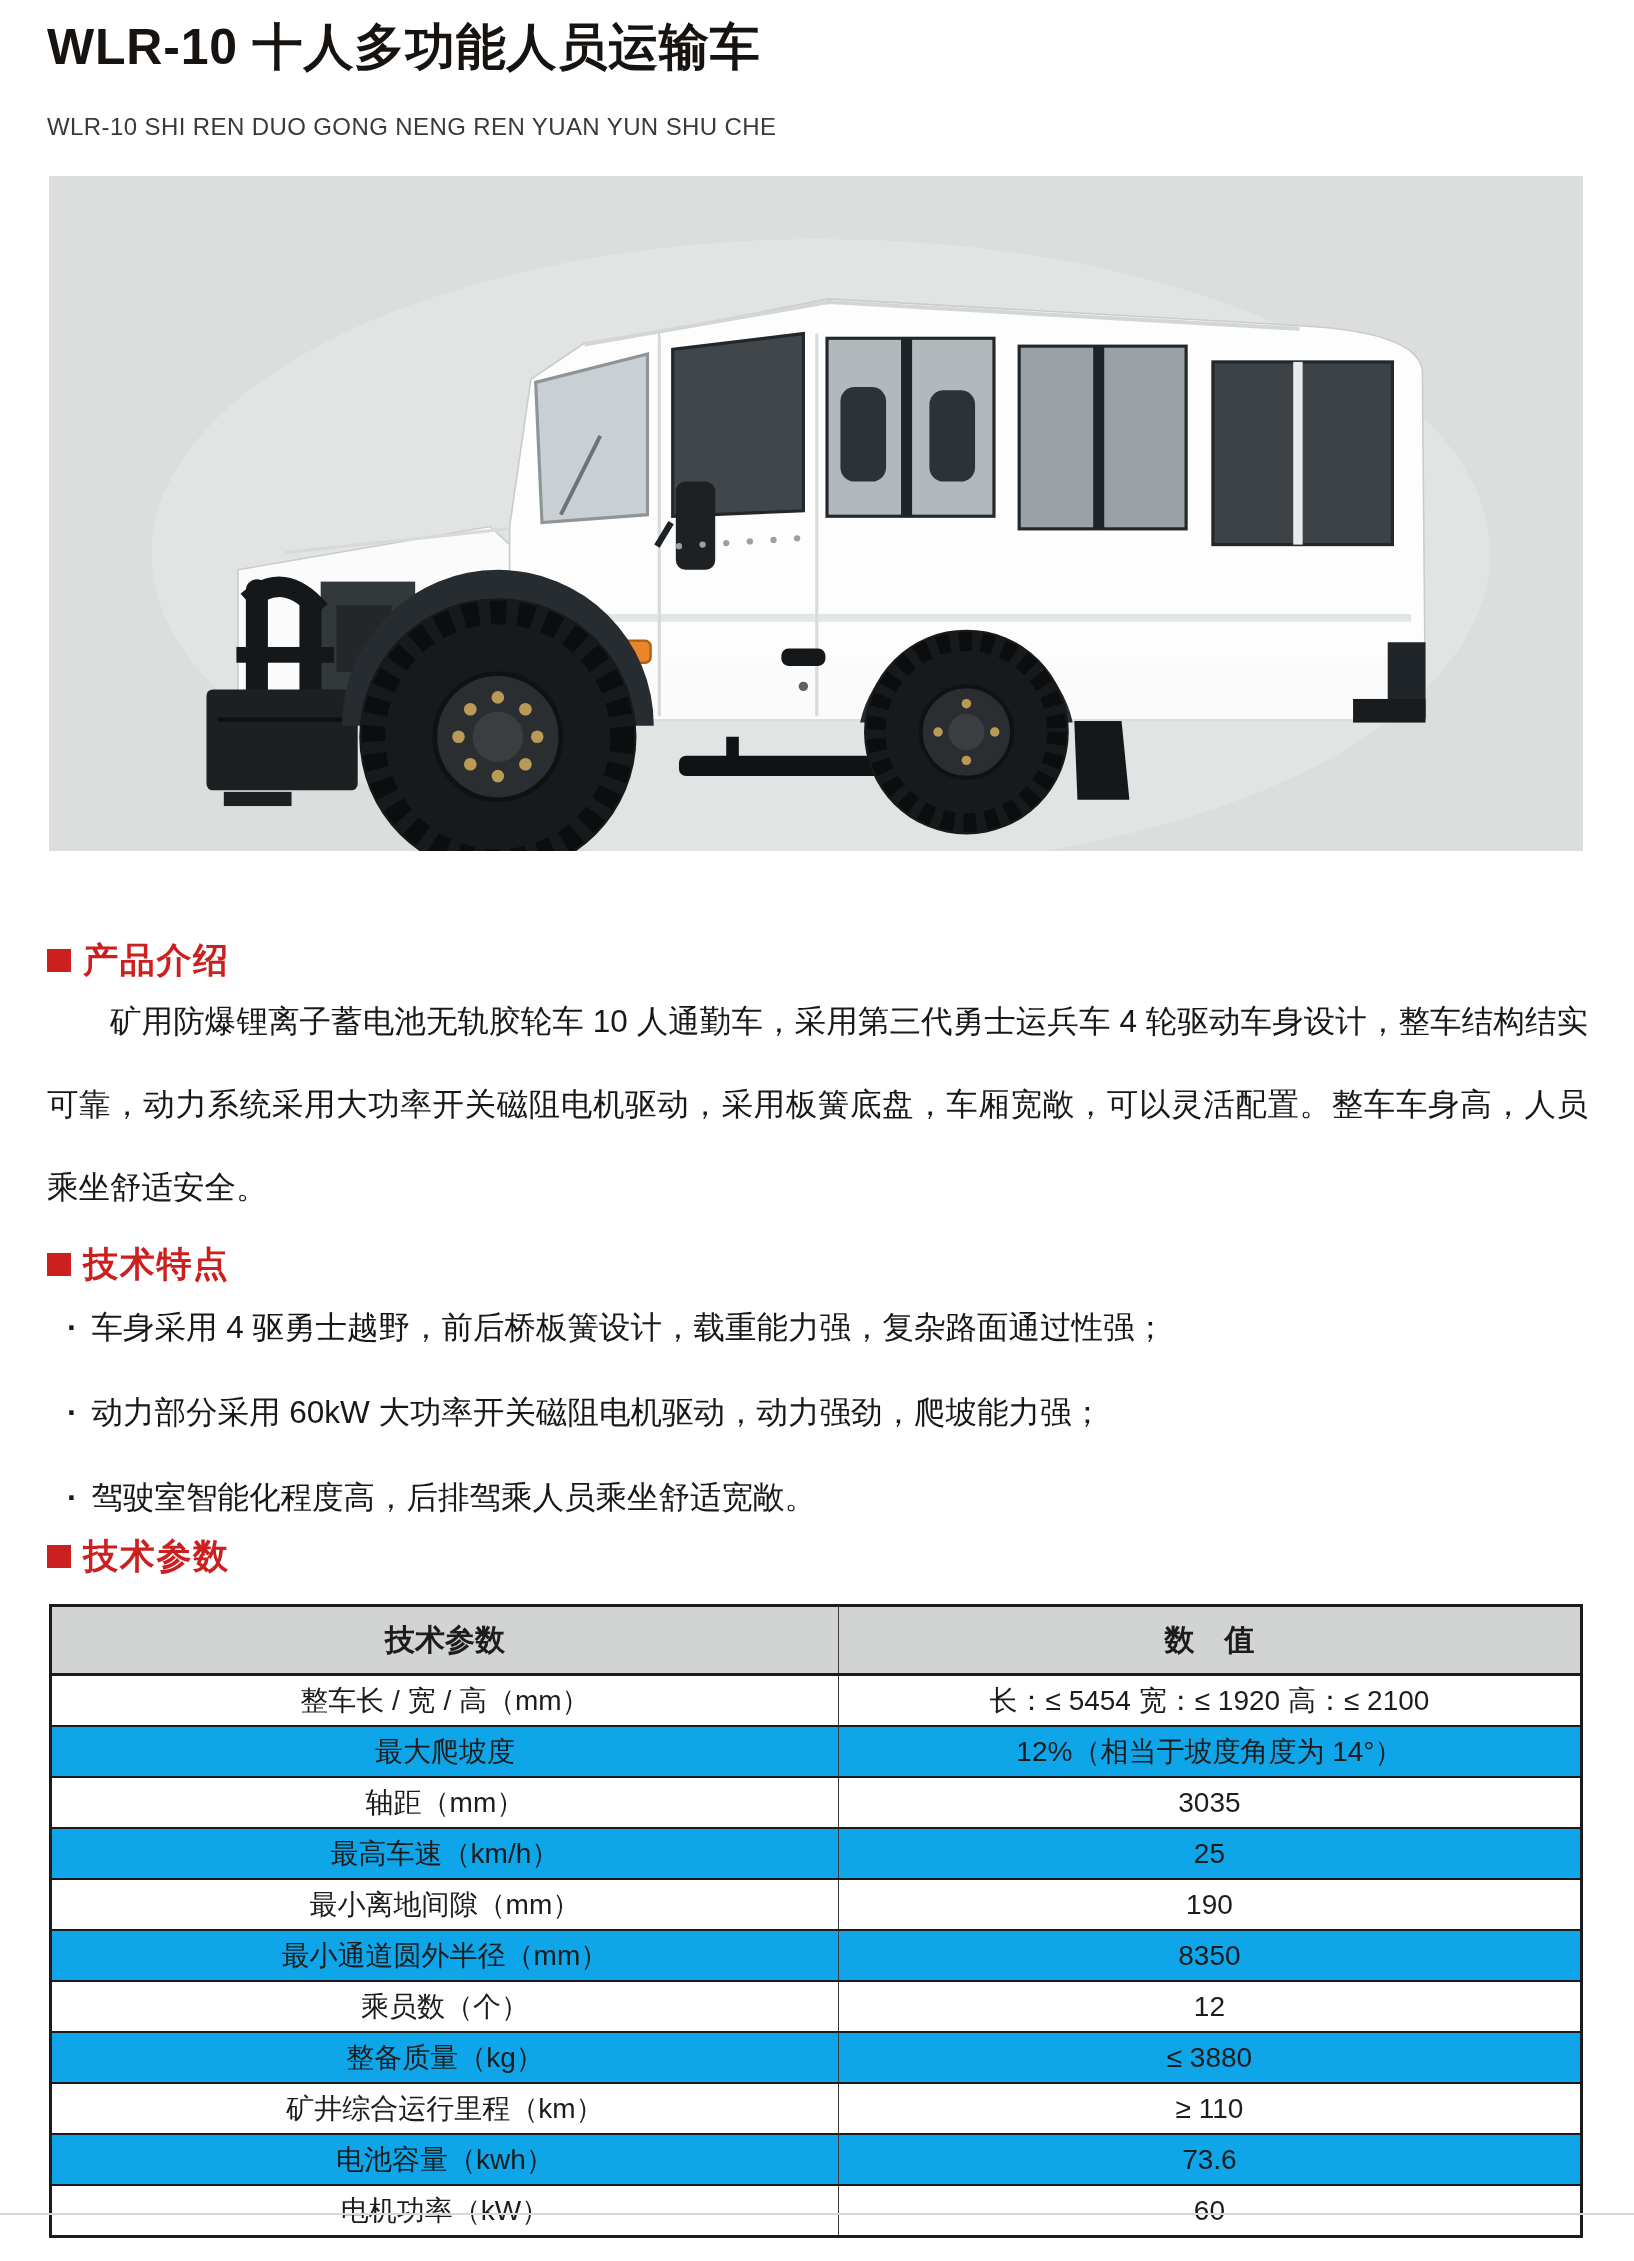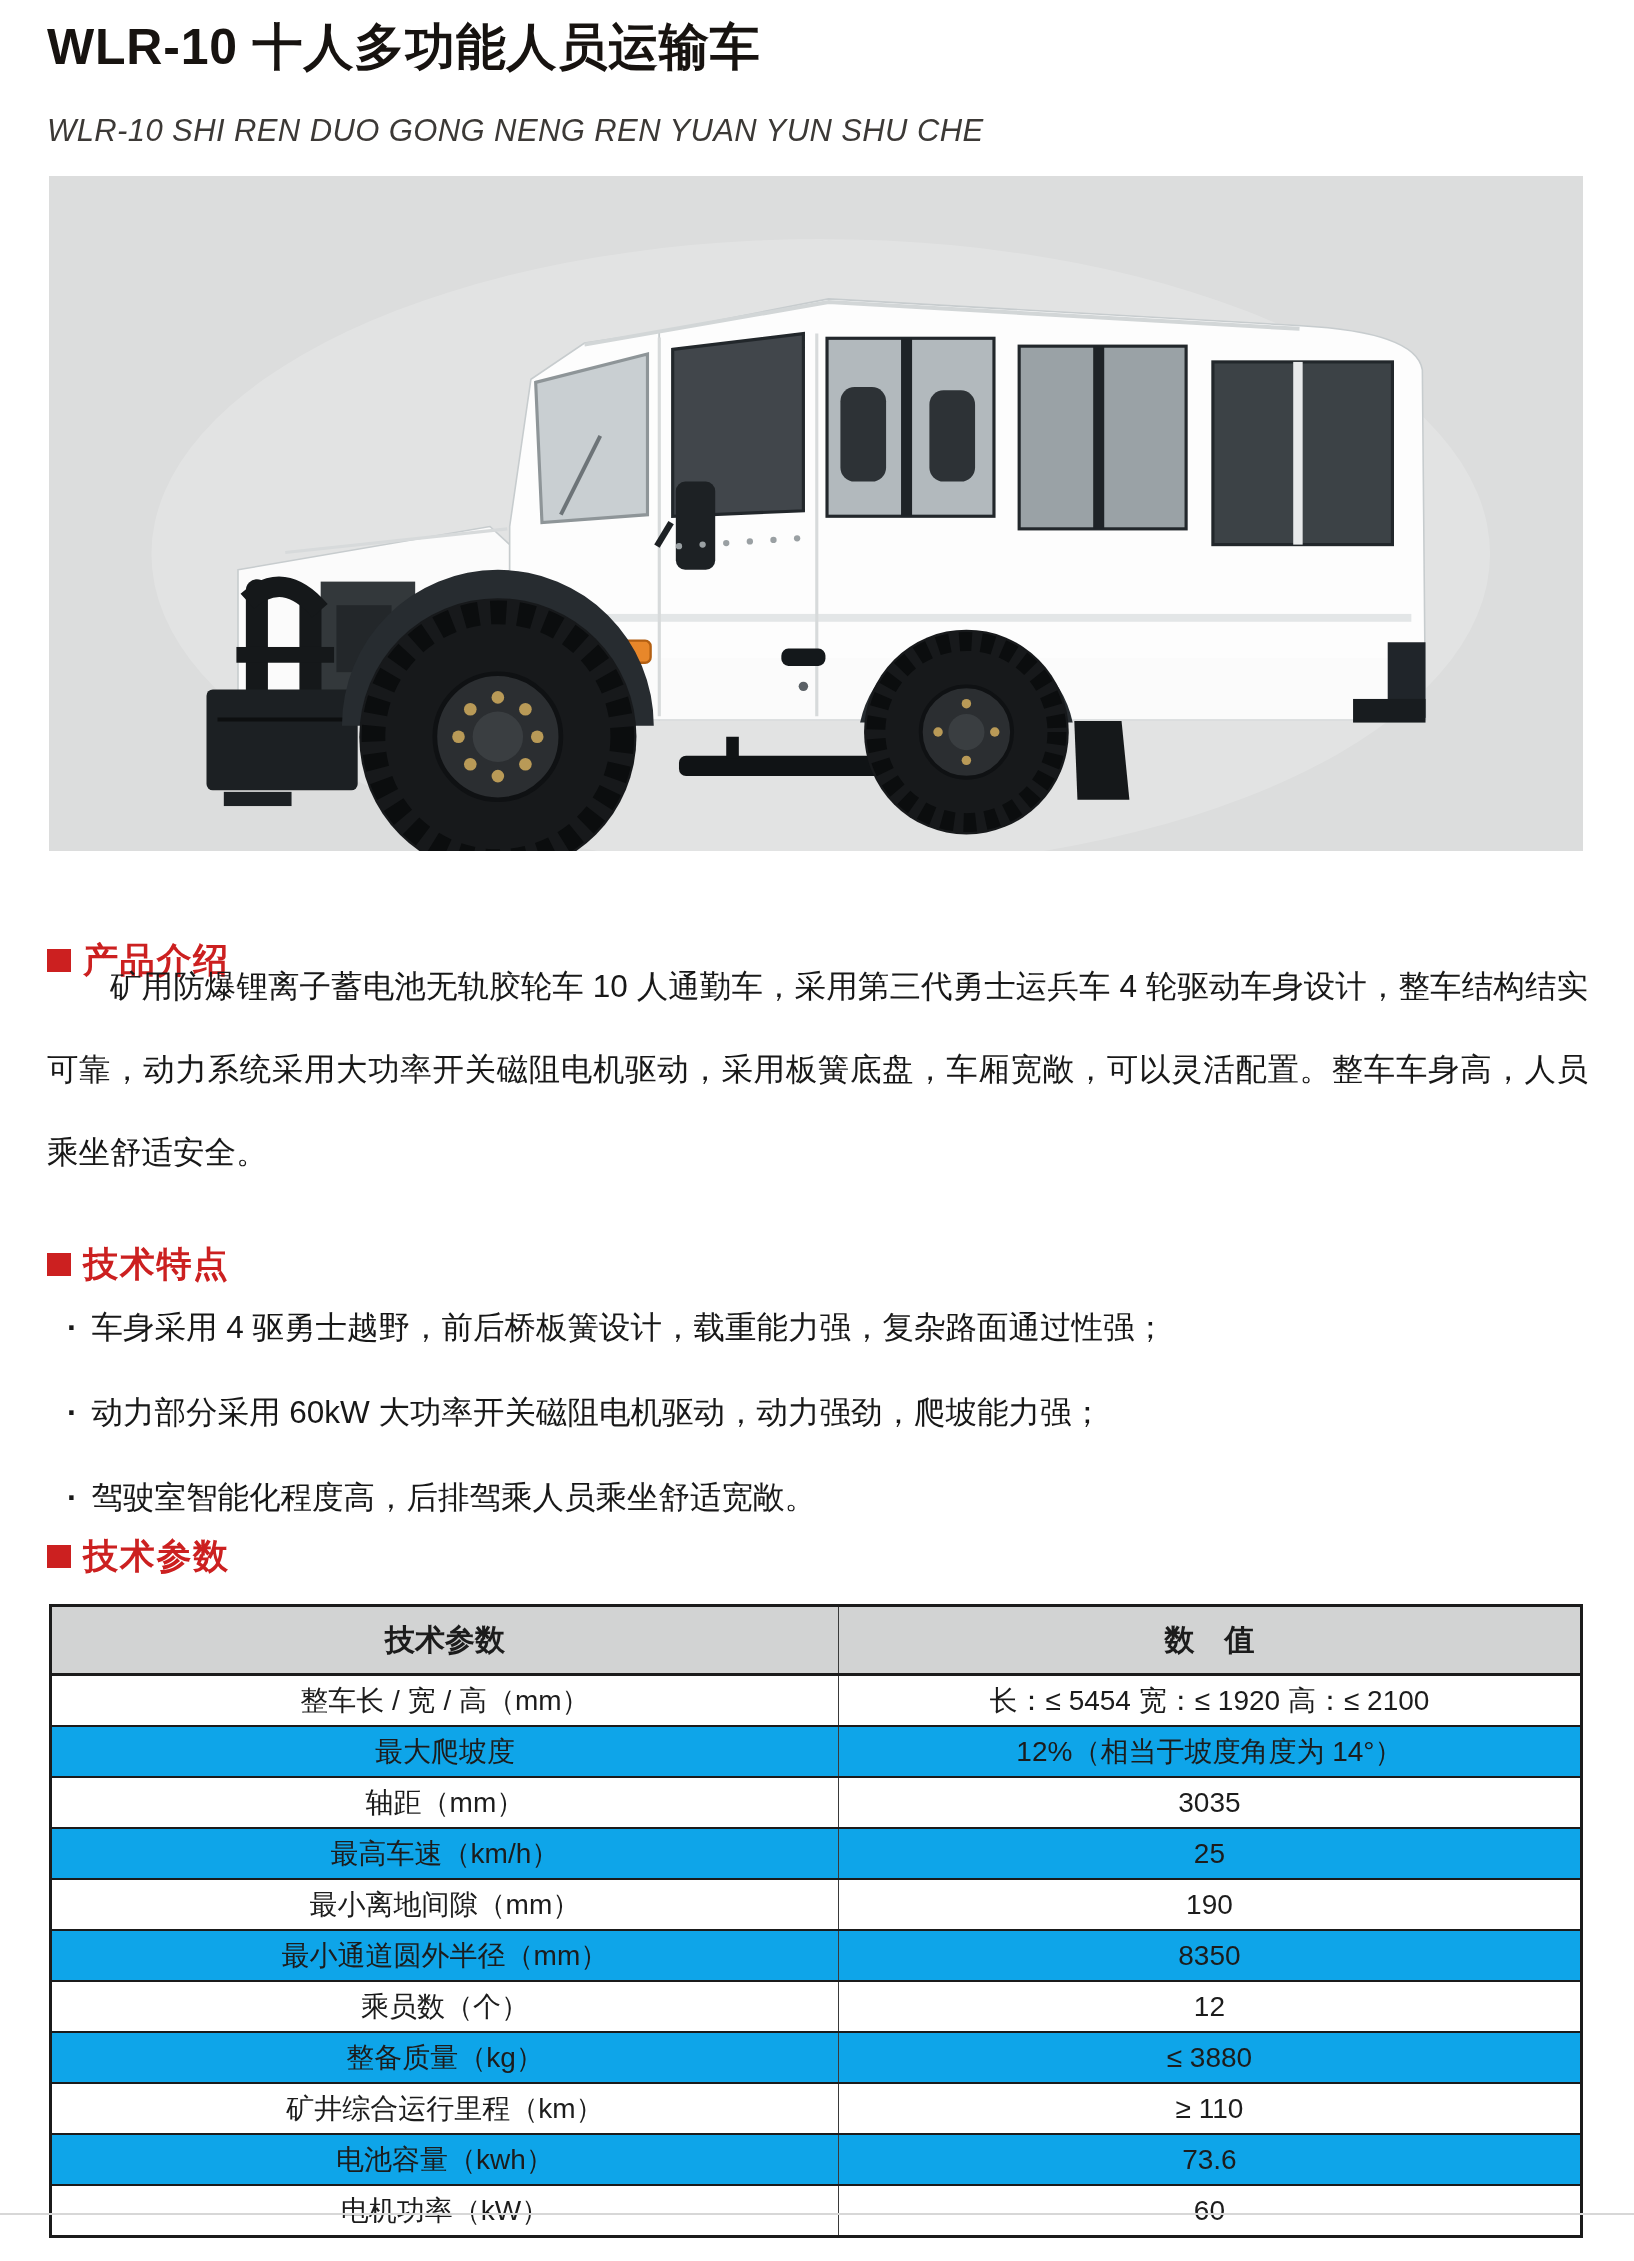--- a/index.html
+++ b/index.html
@@ -14,22 +14,22 @@
   .page { position: absolute; left: 0; top: 0; width: 1634px; height: 1916px; }
 
   
   .doc-title {
     position: absolute; left: 47px; top: 14px; width: 1536px;
     font-size: 50px; font-weight: 700; color: #171310;
     letter-spacing: 0.8px; margin: 0;
   }
   .doc-subtitle {
     position: absolute; left: 47px; top: 113px; width: 1536px;
-    font-size: 31px; font-weight: 400; color: #3c3936;
-    letter-spacing: 0.4px; margin: 0; font-style: italic;
+    font-size: 24px; font-weight: 400; color: #3c3936;
+    letter-spacing: 0.4px; margin: 0;
   }
 
   
   .photo-box {
     position: absolute; left: 49px; top: 176px;
     width: 1534px; height: 675px;
     background: #dcdddd;
   }
   .photo-box svg { display: block; width: 100%; height: 100%; }
 
@@ -40,21 +40,21 @@
   }
   .section-heading .ht {
     font-size: 35px; font-weight: 700; color: #cc2020; letter-spacing: 1.6px;
   }
   #h-intro   { top: 937px; text-align: center; }
   #h-feat    { top: 1217px; margin-top: 24px; }
   #h-specs   { top: 1533px; }
 
   
   .intro-para {
-    position: absolute; left: 47px; top: 945px; width: 1541px;
+    position: absolute; left: 47px; top: 980px; width: 1541px;
     font-size: 31.5px; line-height: 83px; color: #181818;
     text-align: justify; text-indent: 2em; margin: 0;
   }
 
   
   .feature-list {
     position: absolute; left: 67px; top: 1285px; width: 1520px;
     list-style: none; margin: 0; padding: 0;
   }
   .feature-list li {

